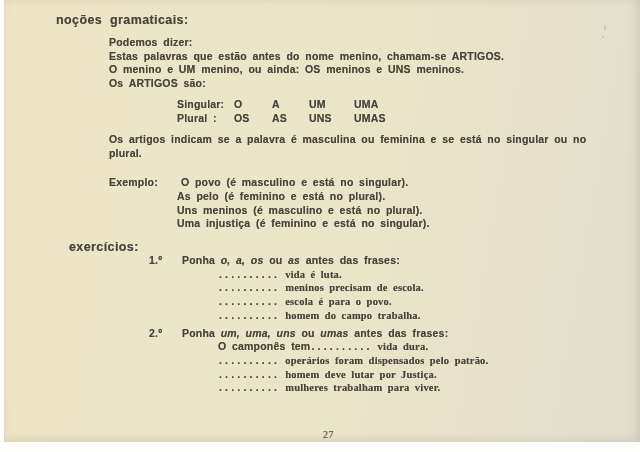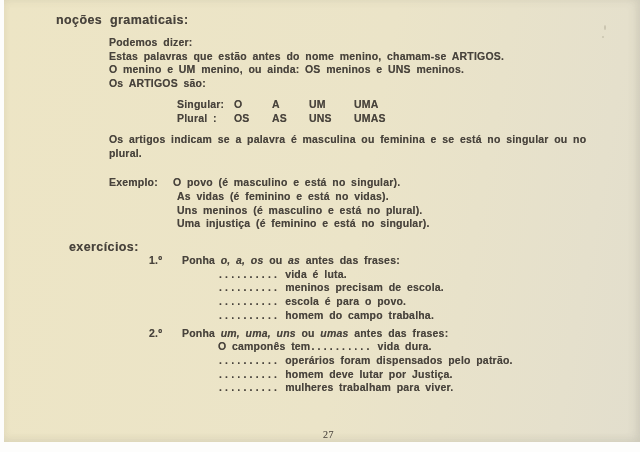--- a/index.html
+++ b/index.html
@@ -36,30 +36,30 @@
   .intro { margin: 9px 0 0 53px; }
   .articles { margin: 6px 0 8px 121px; }
   .articles .trow { line-height: 14px; white-space: nowrap; }
   .articles .tlabel { display: inline-block; width: 57px; }
   .articles .tcell { display: inline-block; }
   .articles .c0 { width: 38px; }
   .articles .c1 { width: 37px; }
   .articles .c2 { width: 45px; }
   .note { margin: 6px 0 16px 53px; }
   .example { margin: 2px 0 0 53px; }
-  .example .exlabel { display: inline-block; width: 64px; }
+  .example .exlabel { display: inline-block; width: 72px; }
   .example .cont { margin-left: 68px; }
   .h-exer { margin: 9px 0 0 13px; }
   .exhead { margin-left: 93px; white-space: nowrap; line-height: 13.7px; }
   .exhead.gap { margin-top: 4px; }
   .exnum { display: inline-block; width: 33px; }
   .exhead i { font-style: italic; }
   .fill { margin-left: 126px; white-space: nowrap; line-height: 13.7px; }
   .dots { letter-spacing: 3.2px; }
-  .fill .post { margin-left: 5px; }
+  .fill .post { margin-left: 5px; font-family: Liberation Serif, serif; }
   .fill .pre { margin-right: 1px; margin-left: 36px; }
   .pageno {
     margin-top: 34px; text-align: center;
     font-family: "Liberation Serif", serif;
     font-weight: normal; font-size: 10px; color: #5a544c;
     letter-spacing: 0.5px;
   }
   .speck { position: absolute; background: rgba(120,110,90,0.25); border-radius: 50%; }
   .speck.s1 { width: 2px; height: 5px; left: 600px; top: 25px; }
   .speck.s2 { width: 2px; height: 2px; left: 598px; top: 36px; }
@@ -91,21 +91,21 @@
       </div>
     </div>
 
     <div class="note">
       <p>Os artigos indicam se a palavra é masculina ou feminina e se está no singular ou no</p>
       <p>plural.</p>
     </div>
 
     <div class="example">
       <p><span class="exlabel">Exemplo:</span><span>O povo (é masculino e está no singular).</span></p>
-      <p class="cont">As vidas (é feminino e está no vidas).</p>
+      <p class="cont">As pelo (é feminino e está no plural).</p>
       <p class="cont">Uns meninos (é masculino e está no plural).</p>
       <p class="cont">Uma injustiça (é feminino e está no singular).</p>
     </div>
 
     <h2 class="h-main h-exer">exercícios:</h2>
 
     <div>
       <p class="exhead"><span class="exnum">1.º</span><span>Ponha</span> <i>o, a, os</i> <span>ou</span> <i>as</i> <span>antes das frases:</span></p>
       <p class="fill"><span class="pre"></span><span class="dots">..........</span><span class="post">vida é luta.</span></p>
       <p class="fill"><span class="pre"></span><span class="dots">..........</span><span class="post">meninos precisam de escola.</span></p>

